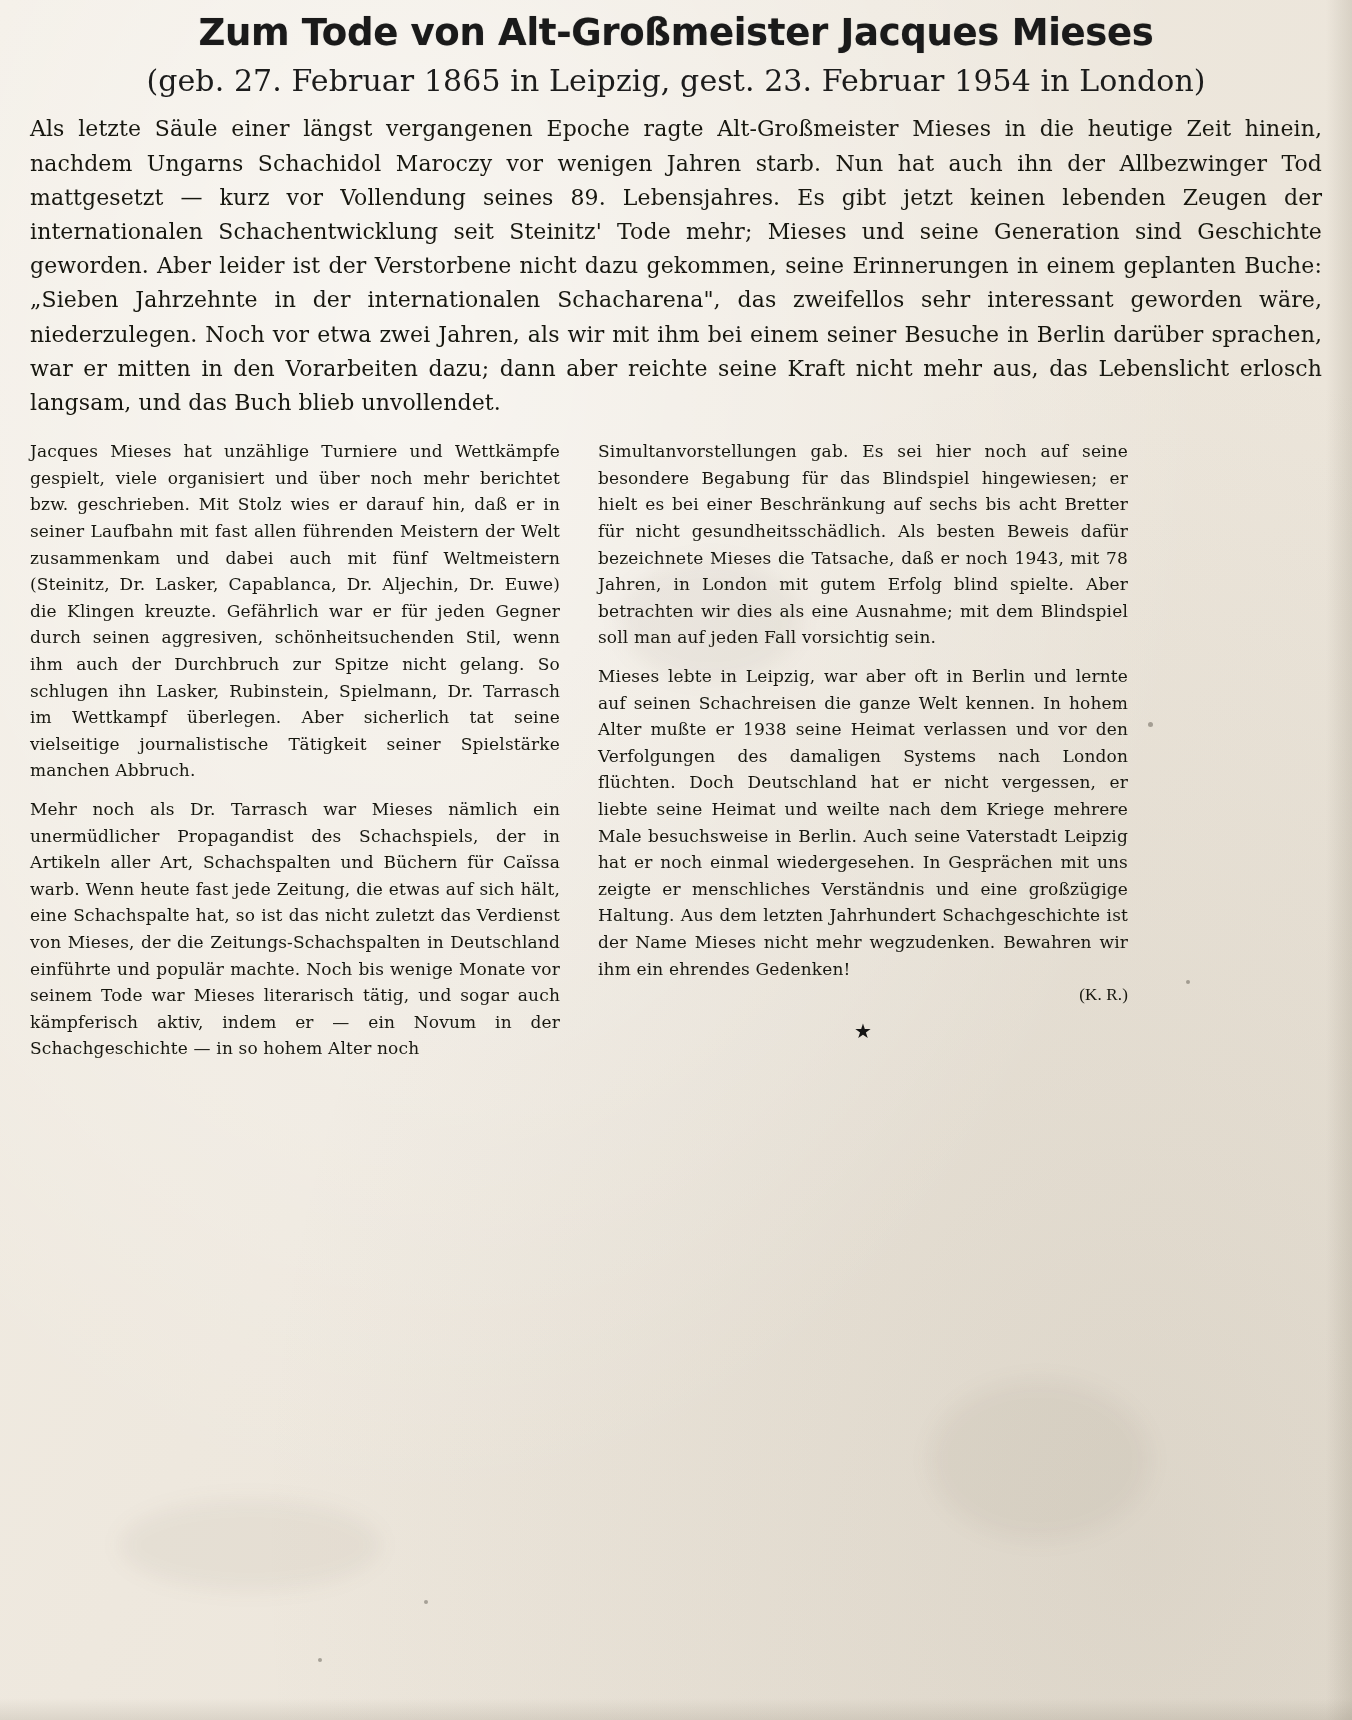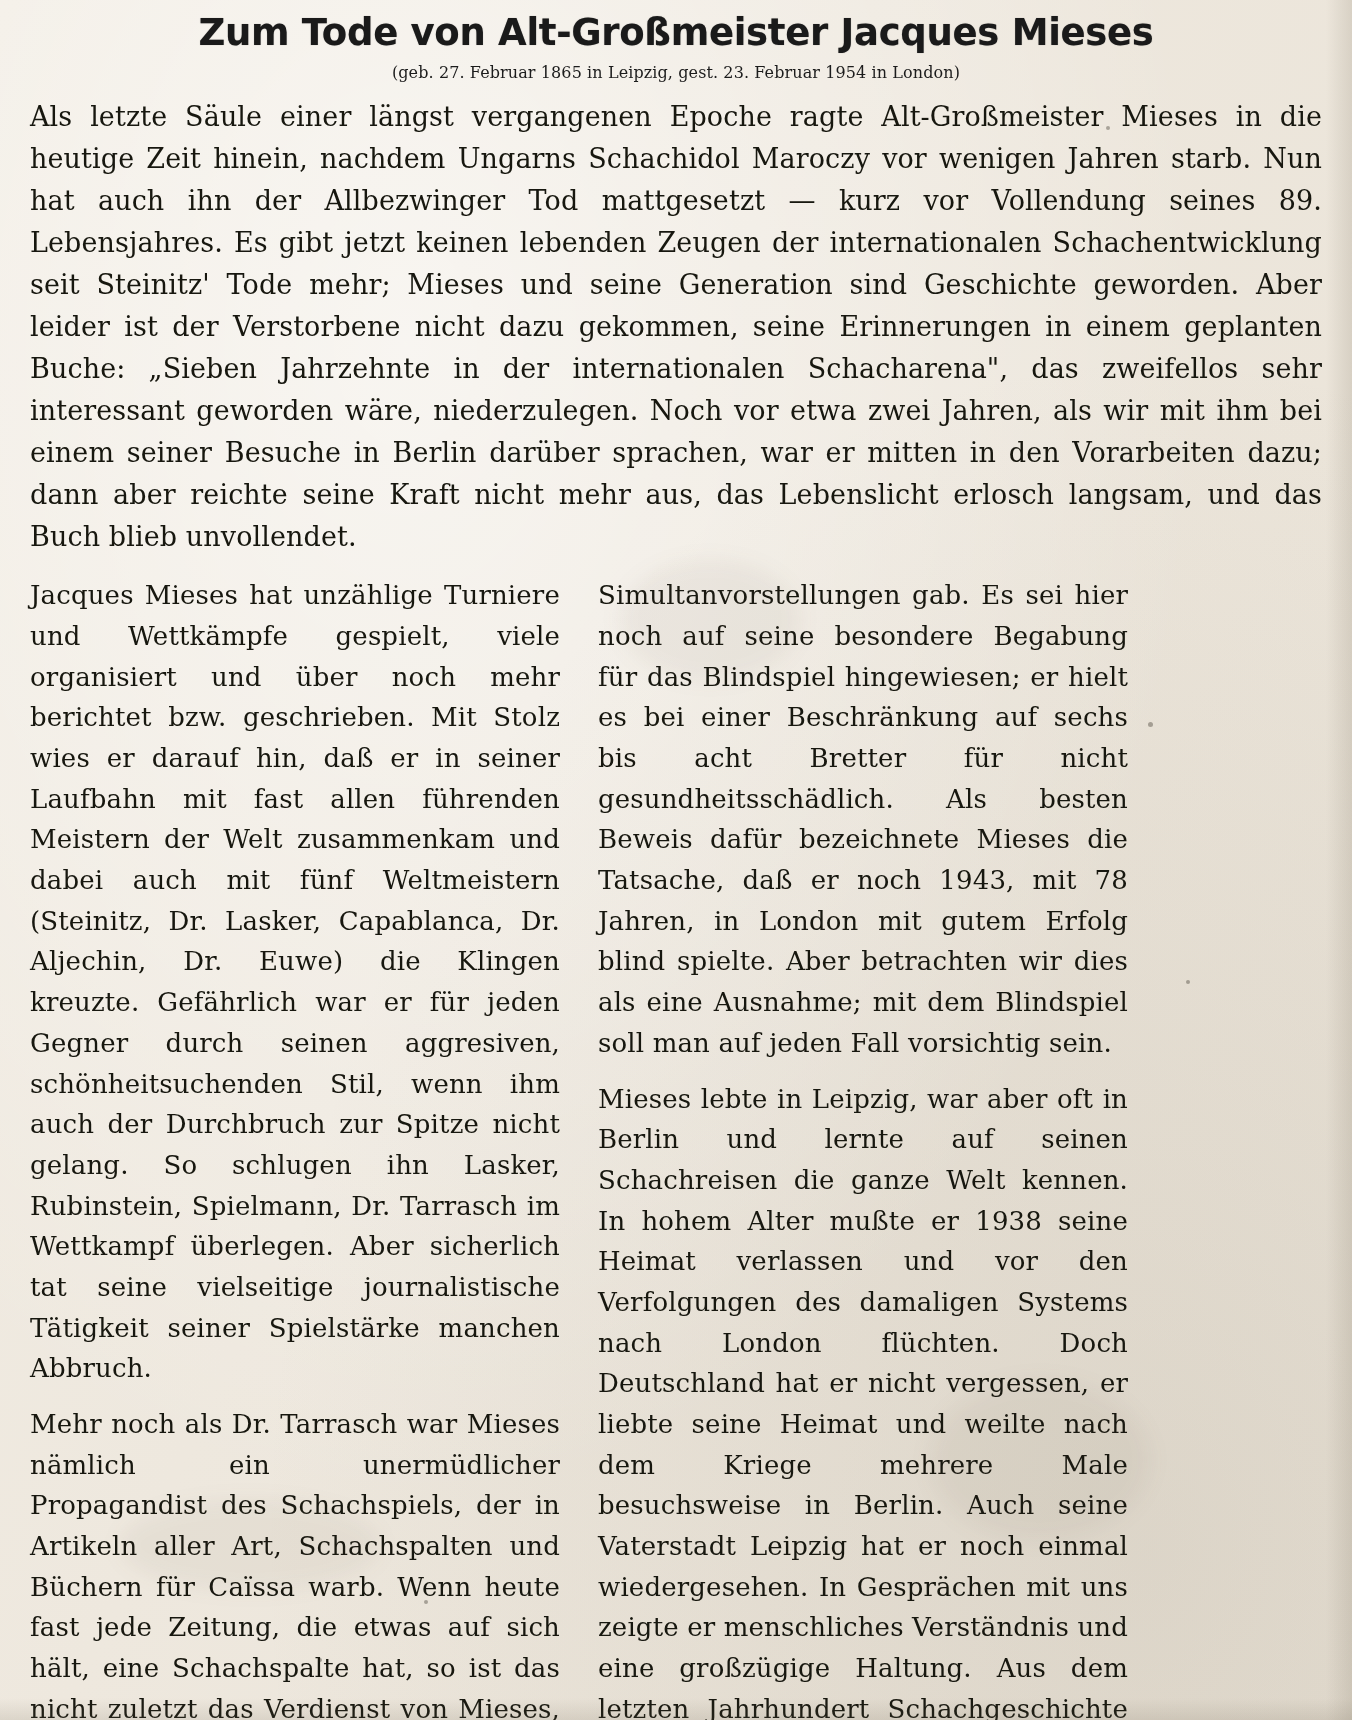--- a/index.html
+++ b/index.html
@@ -40,51 +40,51 @@
     font-size: 37px;
     letter-spacing: -0.3px;
     text-align: center;
     color: #1a1a1a;
     margin: 4px 0 0 0;
     line-height: 1.12;
     text-shadow: 0 0 1px rgba(0,0,0,0.35);
   }
   .subline {
     text-align: center;
-    font-size: 16px;
+    font-size: 30px;
     margin: 10px 0 14px 0;
     letter-spacing: 0.1px;
     color: #1c1c1c;
   }
 
   .lead {
-    font-size: 27px;
+    font-size: 22px;
     line-height: 1.555;
     text-align: justify;
     text-justify: inter-word;
-    margin: 0 0 2px 0;
+    margin: 0 0 18px 0;
     color: #17170f;
     letter-spacing: 0.1px;
   }
 
   .columns {
     display: flex;
     gap: 38px;
     align-items: flex-start;
   }
   .col {
     width: 530px;
     flex: 0 0 530px;
   }
   .col p {
-    font-size: 26px;
+    font-size: 17px;
     line-height: 1.565;
     text-align: justify;
     text-justify: inter-word;
-    margin: 15px 0 12px 0;
+    margin: 0 0 12px 0;
     letter-spacing: 0.15px;
     color: #17170f;
   }
   .col p:last-child { margin-bottom: 0; }
 
   .signature {
     text-align: right;
     display: block;
     font-family: Liberation Serif, serif;
   }

